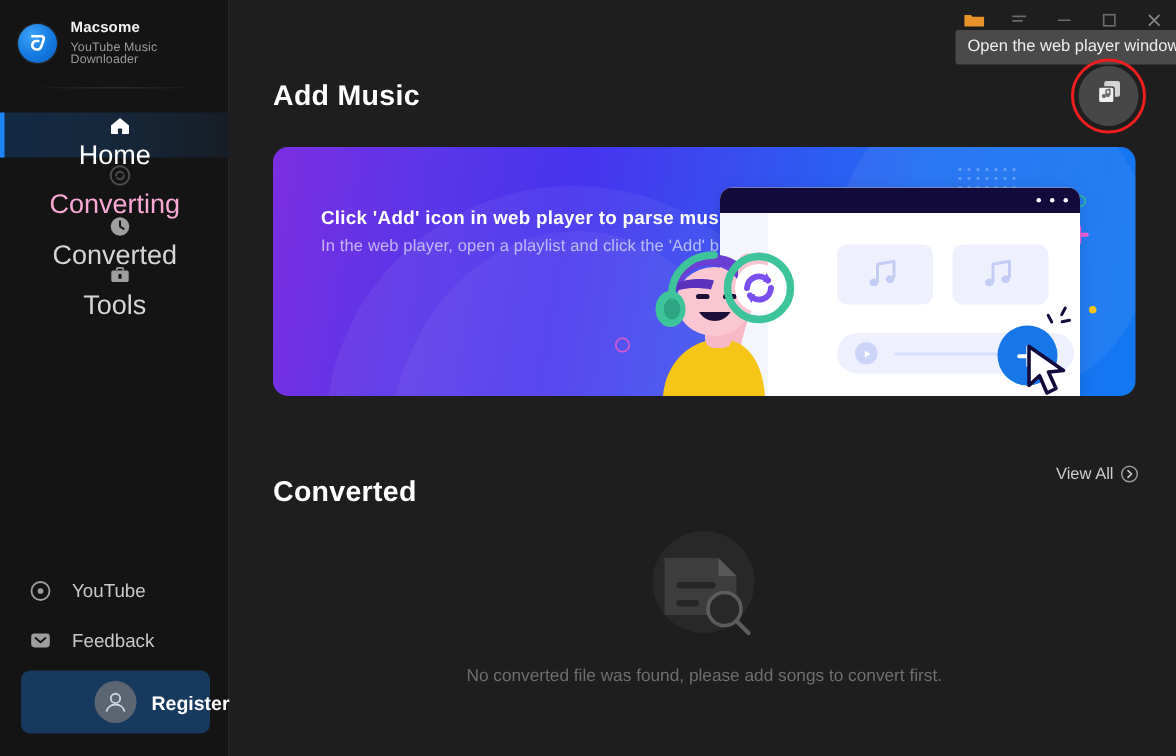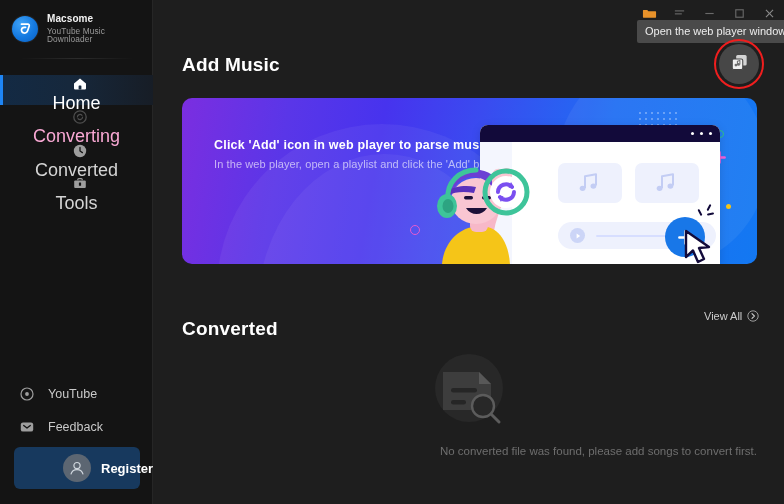--- a/index.html
+++ b/index.html
@@ -339,21 +339,21 @@
   
   #empty-icon {
     position: absolute;
     left: 425px; top: 348px;
     width: 88px; height: 88px;
   }
   #empty-text {
     position: absolute;
     left: 182px; top: 445px;
     width: 575px;
-    text-align: right;
+    text-align: center;
     color: #6e6e6e;
     font-size: 11.5px;
   }
   #view-all {
     position: absolute;
     left: 704px; top: 310px;
     display: flex;
     align-items: center;
     gap: 5px;
     color: #cccccc;

